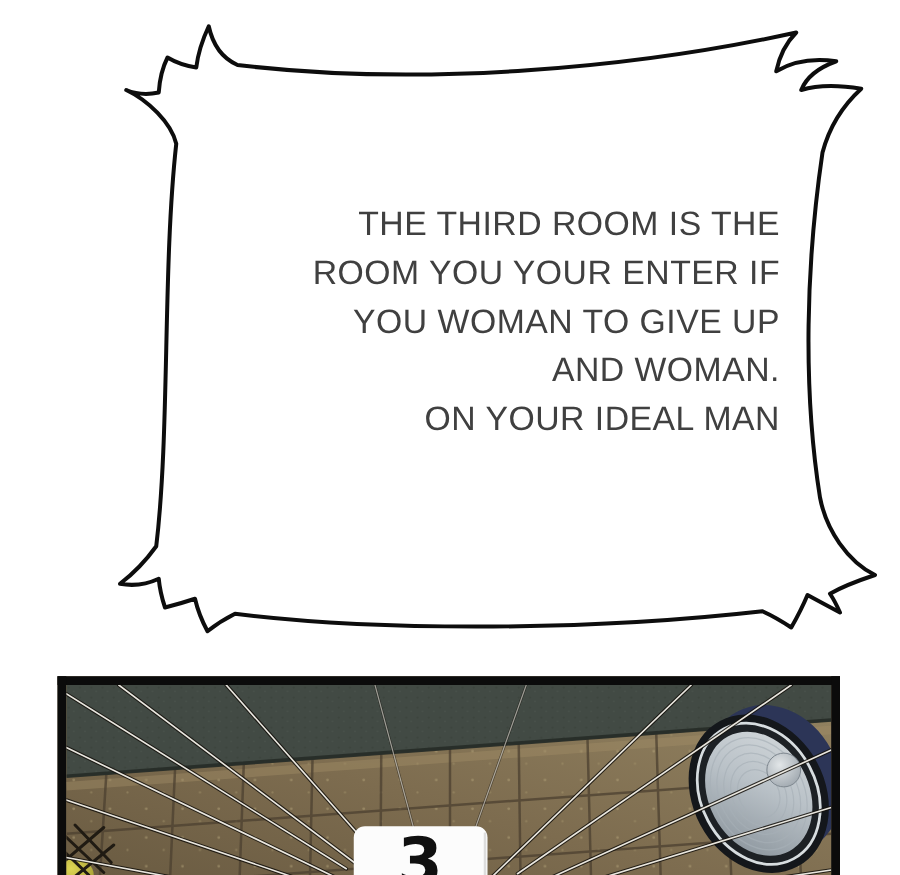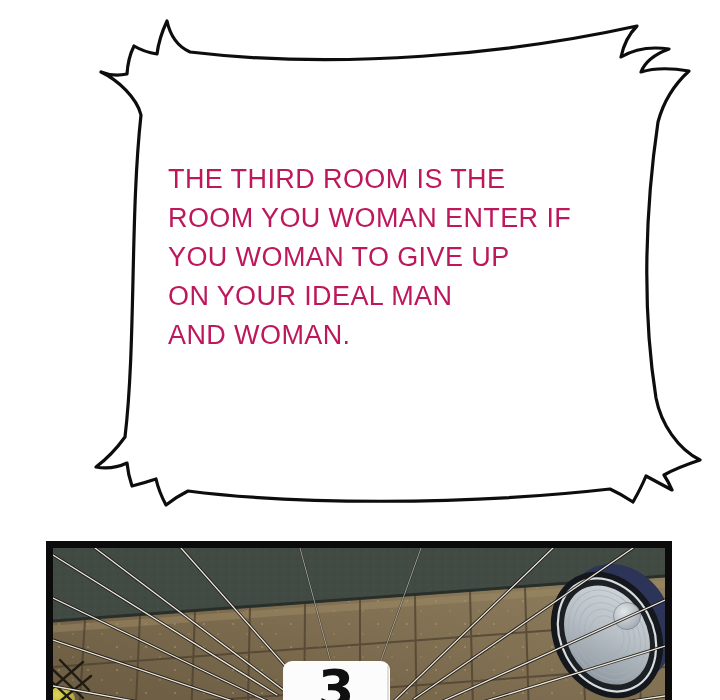--- a/index.html
+++ b/index.html
@@ -5,21 +5,21 @@
   html,body{margin:0;padding:0;background:#ffffff;}
   #canvas{
     position:relative;width:720px;height:700px;overflow:hidden;
     background:#ffffff;font-family:"Liberation Sans",sans-serif;
   }
   
   #bubble-svg{position:absolute;left:0;top:0;width:720px;height:540px;}
   .bubble-path{fill:#ffffff;stroke:#0d0d0d;stroke-width:3.2;stroke-linejoin:round;stroke-linecap:round;}
   #bubble-text{
     position:absolute;left:168px;top:160px;width:456px;
-    text-align:left;color:#be185d;
+    text-align:right;color:#404040;
     font-size:27px;line-height:39px;letter-spacing:.4px;font-weight:500;
   }
   #bubble-text .line{display:block;white-space:nowrap;}
   
   #panel{
     position:absolute;left:46px;top:541px;width:626px;height:170px;
     box-sizing:border-box;border:7px solid #0b0b0b;border-bottom:none;
     overflow:hidden;background:#77684d;
   }
   #panel svg{display:block;}
@@ -57,24 +57,24 @@
       C137,98 118,80 101,72
       Q113,77 127,74
       Q128,58 134,46
       Q144,52 157,54
       Q159,38 167,21
       Z"></path>
   </svg>
 
   <div id="bubble-text">
     <span class="line">THE THIRD ROOM IS THE</span>
-    <span class="line">ROOM YOU WOMAN ENTER IF</span>
+    <span class="line">ROOM YOU YOUR ENTER IF</span>
     <span class="line">YOU WOMAN TO GIVE UP</span>
+    <span class="line">AND WOMAN.</span>
     <span class="line">ON YOUR IDEAL MAN</span>
-    <span class="line">AND WOMAN.</span>
   </div>
 
   <div id="panel">
     <svg width="612" height="200" viewBox="0 0 612 200">
       <defs>
         <linearGradient id="wallGrad" x1="0" y1="1" x2="1" y2="0">
           <stop offset="0" stop-color="#63553d"></stop>
           <stop offset="0.55" stop-color="#7d6c4f"></stop>
           <stop offset="1" stop-color="#90805f"></stop>
         </linearGradient>

